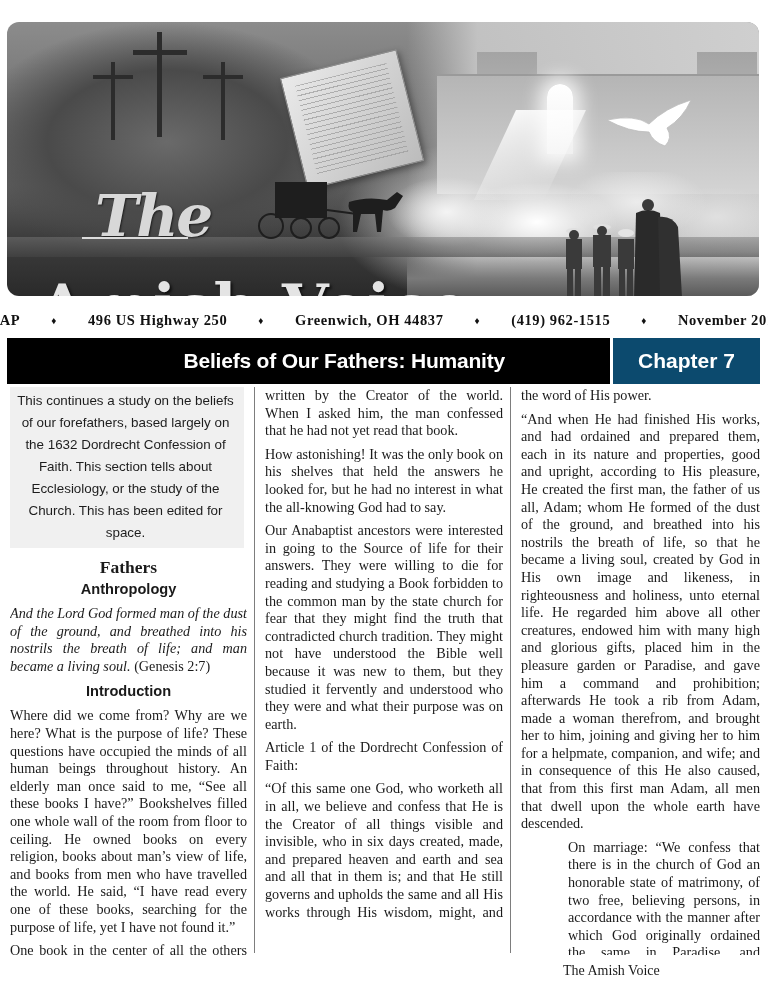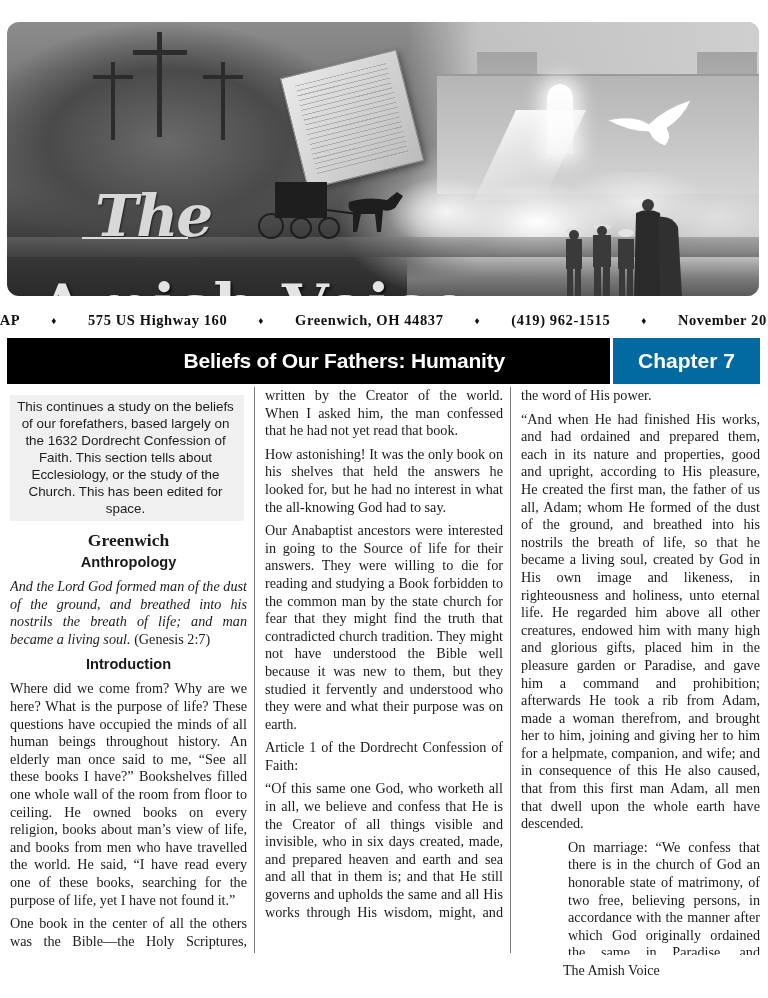--- a/index.html
+++ b/index.html
@@ -107,43 +107,43 @@
   
   .title-banner {
     position: absolute; left: 7px; top: 338px; width: 603px; height: 46px;
     background: #000; color: #fff;
     display: flex; align-items: center; justify-content: flex-end; padding-right: 105px;
     font-family: "Liberation Sans", sans-serif; font-weight: bold; font-size: 21px;
     letter-spacing: -0.2px;
   }
   .chapter-banner {
     position: absolute; left: 613px; top: 338px; width: 147px; height: 46px;
-    background: #0369a1; color: #fff;
+    background: #0c4a6e; color: #fff;
     display: flex; align-items: center; justify-content: center;
     font-family: "Liberation Sans", sans-serif; font-weight: bold; font-size: 21px;
   }
 
   
   .col {
     position: absolute; top: 387px; height: 568px; overflow: hidden;
     font-size: 14.2px; line-height: 17.6px; text-align: justify;
   }
   .col p { margin-bottom: 6px; hyphens: none; }
   .col-1 { left: 10px; width: 237px; }
   .col-2 { left: 265px; width: 238px; }
   .col-3 { left: 521px; width: 239px; }
   .col-rule {
     position: absolute; top: 387px; width: 1px; background: #7d7d7d;
   }
 
   .intro-box {
     background: #f0f0f0; margin-left: -3px; margin-right: 3px;
     padding: 3px 4px 4px;
-    font-family: "Liberation Sans", sans-serif; font-size: 13.4px; line-height: 17px;
-    text-align: center; color: #1d1d1d; margin-top: 8px;
+    font-family: "Liberation Sans", sans-serif; font-size: 13.4px; line-height: 22px;
+    text-align: center; color: #1d1d1d;
   }
   .h-humanity {
     text-align: center; font-family: "Liberation Serif", serif; font-weight: bold;
     font-size: 17.5px; margin-top: 9px; line-height: 20px;
   }
   .h-sans {
     text-align: center; font-family: "Liberation Sans", sans-serif; font-weight: bold;
     font-size: 14.6px; line-height: 20px; margin: 2px 0 6px;
   }
   .verse { font-style: italic; }
@@ -216,42 +216,42 @@
   </svg>
 
   <div class="mh-title-the">The</div>
   <div class="mh-title-underline"></div>
   <div class="mh-title-main">Amish Voice</div>
 </div>
 
 <div class="address-bar">
   <span>MAP</span>
   <span class="sep">♦</span>
-  <span>575 US Highway 160</span>
+  <span>496 US Highway 250</span>
   <span class="sep">♦</span>
   <span>Greenwich, OH 44837</span>
   <span class="sep">♦</span>
   <span>(419) 962-1515</span>
   <span class="sep">♦</span>
   <span>November 2019</span>
 </div>
 
 <div class="title-banner">
   <span>Beliefs of Our Fathers: Humanity</span>
 </div>
 <div class="chapter-banner">
   <span>Chapter 7</span>
 </div>
 
 <div class="col-rule" style="left:254px; height:566px;"></div>
 <div class="col-rule" style="left:510px; height:566px;"></div>
 
 <div class="col col-1">
   <div class="intro-box">This continues a study on the beliefs of our forefathers, based largely on the 1632 Dordrecht Confession of Faith. This section tells about Ecclesiology, or the study of the Church.  This has been edited for space.</div>
-  <div class="h-humanity">Greenwich</div>
+  <div class="h-humanity">Fathers</div>
   <div class="h-sans">Anthropology</div>
   <p class="verse"><span>And the Lord God formed man of the dust of the ground, and breathed into his nostrils the breath of life; and man became a living soul.</span> <span class="ref">(Genesis 2:7)</span></p>
   <div class="h-sans">Introduction</div>
   <p>Where did we come from? Why are we here? What is the purpose of life? These questions have occupied the minds of all human beings throughout history. An elderly man once said to me, “See all these books I have?” Bookshelves filled one whole wall of the room from floor to ceiling. He owned books on every religion, books about man’s view of life, and books from men who have travelled the world. He said, “I have read every one of these books, searching for the purpose of life, yet I have not found it.”</p>
   <p style="text-align-last: justify;">One book in the center of all the others was the Bible—the Holy Scriptures,</p>
 </div>
 
 <div class="col col-2">
   <p>written by the Creator of the world. When I asked him, the man confessed that he had not yet read that book.</p>
   <p>How astonishing! It was the only book on his shelves that held the answers he looked for, but he had no interest in what the all-knowing God had to say.</p>

